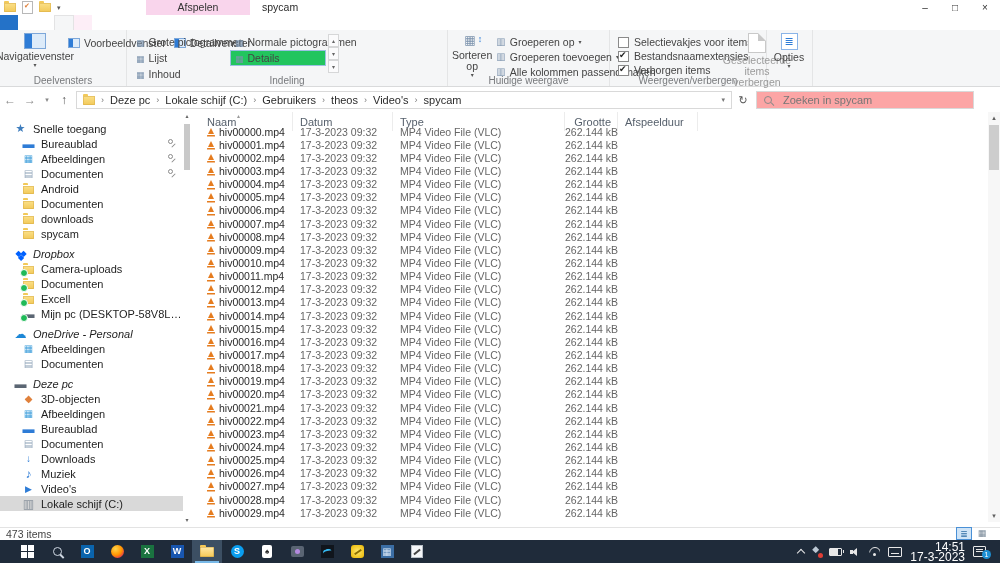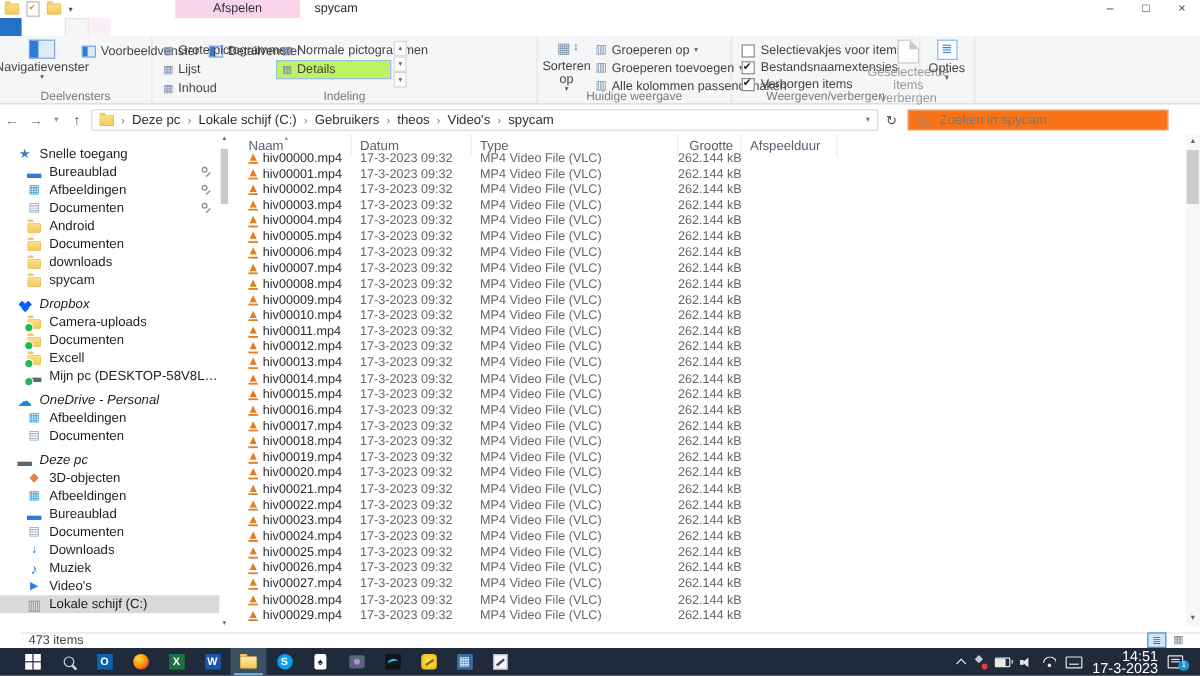--- a/index.html
+++ b/index.html
@@ -45,21 +45,21 @@
   .sbtn .spane{width:12px;height:10px;background:#ddebf9;border:1px solid #7da7d9;box-sizing:border-box;position:relative;flex:none;}
   .sbtn .spane::before{content:'';position:absolute;left:0;top:0;bottom:0;width:4px;background:#2e7cd6;}
   .g1-cols{display:flex;padding-left:6px;}
   .g1-right{display:flex;justify-content:flex-start;padding-top:5px;}
 
   .gallery{display:flex;padding:4px 0 0 4px;}
   .gcol{display:flex;flex-direction:column;}
   .gitem{display:flex;align-items:center;height:14px;gap:4px;padding:0 4px;font-size:10.5px;color:#444;
     border:1px solid transparent;white-space:nowrap;}
   .gitem .gi::before{content:'▦';color:#7c93ad;font-size:9px;}
-  .gitem.selected{background:#bef264;border:1px solid #9cc0e2;align-items:center;}
+  .gitem.selected{background:#22c55e;border:1px solid #9cc0e2;align-items:center;}
   .gscroll{display:flex;flex-direction:column;margin-left:2px;}
   .gsbtn{width:11px;height:13px;border:1px solid #d6d7d8;background:#fbfbfc;color:#666;font-size:6px;
     text-align:center;line-height:12px;box-sizing:border-box;}
 
   .menu-item{display:flex;align-items:center;height:15px;gap:4px;padding:0 4px;font-size:10.5px;color:#444;white-space:nowrap;}
   .menu-item .mi{color:#7c93ad;font-size:10px;}
   .menu-item.arrow::after{content:'▾';font-size:6px;color:#555;}
   .sort-icon{position:relative;width:16px;height:15px;}
   .sort-icon::before{content:'▦';position:absolute;left:0;top:0;font-size:12px;color:#7c93ad;}
   .sort-icon::after{content:'↕';position:absolute;right:-2px;top:1px;font-size:9px;color:#2e7cd6;}
@@ -78,21 +78,21 @@
   .navbtn{width:20px;text-align:center;font-size:12px;color:#8a8a8a;}
   .navbtn.small{width:14px;font-size:7px;color:#888;}
   .navbtn.up{color:#555;}
   .addrbox{position:relative;height:18px;border:1px solid #d9d9d9;background:#fff;display:flex;align-items:center;
     margin-left:2px;width:656px;box-sizing:border-box;padding-left:6px;}
   .crumbs{display:flex;align-items:center;}
   .crumb{display:flex;align-items:center;color:#2b2b2b;}
   .crumb .sep{color:#777;font-size:9px;padding:0 6px;}
   .addr-caret{position:absolute;right:6px;font-size:7px;color:#777;}
   .refreshbtn{width:22px;text-align:center;font-size:11px;color:#555;}
-  .searchbox{position:relative;height:18px;border:1px solid #d9d9d9;background:#f97316;display:flex;align-items:center;
+  .searchbox{position:relative;height:18px;border:1px solid #d9d9d9;background:#fca5a5;display:flex;align-items:center;
     width:218px;box-sizing:border-box;padding-left:24px;margin-left:2px;}
   .mag{position:absolute;left:7px;top:4px;width:6px;height:6px;border:1.4px solid #8a8a8a;border-radius:50%;}
   .mag::after{content:'';position:absolute;width:1.4px;height:4px;background:#8a8a8a;transform:rotate(-45deg);right:-2px;bottom:-3px;}
   .searchbox input{border:none;outline:none;font-family:inherit;font-size:11px;color:#444;width:180px;background:transparent;}
   .searchbox input::placeholder{color:#767676;opacity:1;}
 
   
   .sidebar{position:absolute;top:112px;left:0;width:183px;bottom:36px;overflow:hidden;padding-top:9px;box-sizing:border-box;}
   .sitem{position:relative;display:flex;align-items:center;height:15px;padding-left:14px;white-space:nowrap;cursor:default;}
   .sitem.indent{padding-left:22px;}
@@ -141,21 +141,21 @@
     border-bottom:8px solid #e57c1f;flex:none;position:relative;}
   .vlc-cone::after{content:'';position:absolute;left:-4px;top:6px;width:8px;height:1.5px;background:#fff;box-shadow:0 1.5px #e57c1f;}
 
   
   .vscroll{position:absolute;right:0;top:112px;width:12px;height:410px;background:#f7f7f7;}
   .vscroll .arr{position:absolute;left:0;width:12px;height:12px;font-size:7px;color:#606060;text-align:center;line-height:12px;}
   .vscroll .thumb{position:absolute;left:1px;top:13px;width:10px;height:45px;background:#cdcdcd;}
 
   
   .statusbar{position:absolute;left:0;right:0;top:527px;height:13px;border-top:1px solid #e3e3e3;background:#fff;
-    display:flex;align-items:center;font-size:10.5px;color:#444;padding-left:6px;box-sizing:border-box;margin-left:18px;}
+    display:flex;align-items:center;font-size:10.5px;color:#444;padding-left:6px;box-sizing:border-box;}
   .viewtoggles{position:absolute;right:10px;top:-1px;display:flex;gap:2px;}
   .vt{width:16px;height:13px;text-align:center;line-height:13px;box-sizing:border-box;}
   .vt.details{border:1px solid #4a90d6;background:#cfe4f7;color:#2e6da4;font-size:9px;}
   .vt.thumbs{color:#7a8a99;font-size:9px;}
 
   
   .taskbar{position:absolute;left:0;right:0;bottom:0;height:23px;background:#1f2b3a;display:flex;align-items:stretch;}
   .tb-icons{display:flex;padding-left:12px;}
   .tbslot{position:relative;width:30px;display:flex;align-items:center;justify-content:center;}
   .tbslot.active{background:#3c4f63;}

